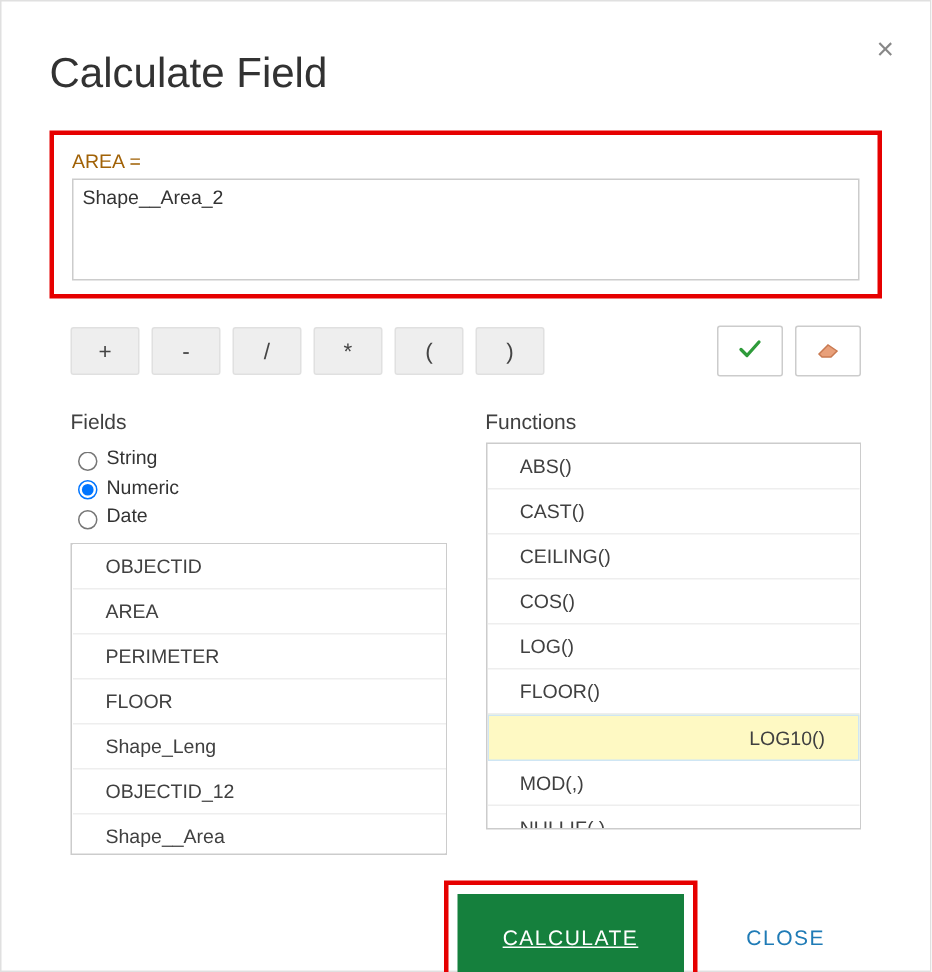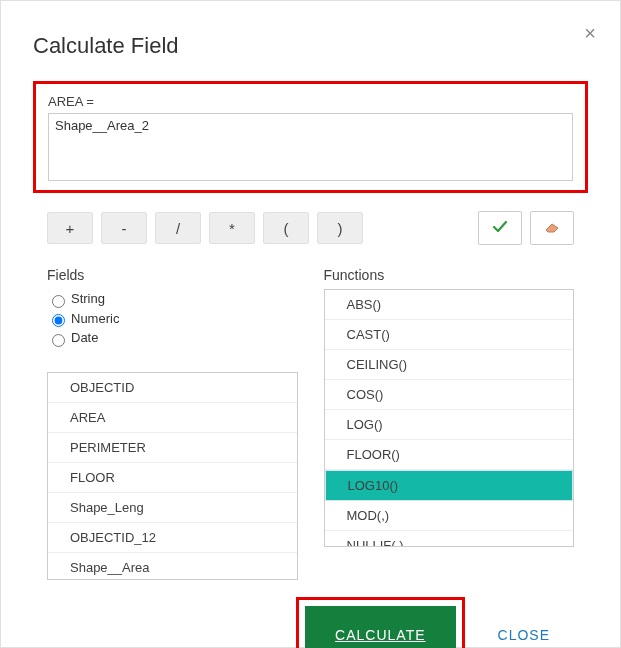--- a/index.html
+++ b/index.html
@@ -25,33 +25,33 @@
   }
   .close-x {
     position: absolute;
     top: 12px; right: 14px;
     font-size: 20px;
     color: #888;
     cursor: pointer;
     line-height: 1;
   }
   h1.title {
-    font-size: 22px;
+    font-size: 28px;
     font-weight: 400;
     margin: 4px 0 22px 0;
     color: #323232;
   }
   .highlight-red {
     border: 3px solid #e60000;
     padding: 10px 12px 6px 12px;
     margin-bottom: 18px;
   }
   .field-label {
     font-size: 13px;
-    color: #404040;
+    color: #a16207;
     margin-bottom: 4px;
   }
   .expr-box {
     width: 100%;
     height: 68px;
     border: 1px solid #ccc;
     font-family: inherit;
     font-size: 13px;
     padding: 4px 6px;
     resize: none;
@@ -88,40 +88,41 @@
     gap: 26px;
     padding: 0 14px;
   }
   .col { flex: 1; min-width: 0; }
   .col h3 {
     font-size: 14px;
     font-weight: 400;
     color: #404040;
     margin: 0 0 6px 0;
   }
-  .radios { font-size: 13px; margin-bottom: 24px; }
+  .radios { font-size: 13px; margin-bottom: 8px; }
   .radios label { display: block; line-height: 1.5; color: #333; cursor: pointer; }
   .radios input { margin-right: 6px; vertical-align: middle; }
   .listbox {
     border: 1px solid #ccc;
     height: 208px;
     overflow-y: scroll;
     background: #fff;
   }
   .listbox.tall { height: 258px; }
   .listbox .item {
     padding: 7px 22px;
     border-bottom: 1px solid #eee;
     font-size: 13px;
     color: #404040;
     cursor: pointer;
   }
   .listbox .item.selected {
-    background: #14b8a6;
+    background: #fef9c3;
     border: 1px solid #cfe6f4;
+    text-align: right;
   }
   .footer {
     display: flex;
     justify-content: flex-end;
     align-items: center;
     gap: 36px;
     margin-top: 26px;
     padding-right: 32px;
   }
   .btn-primary {

